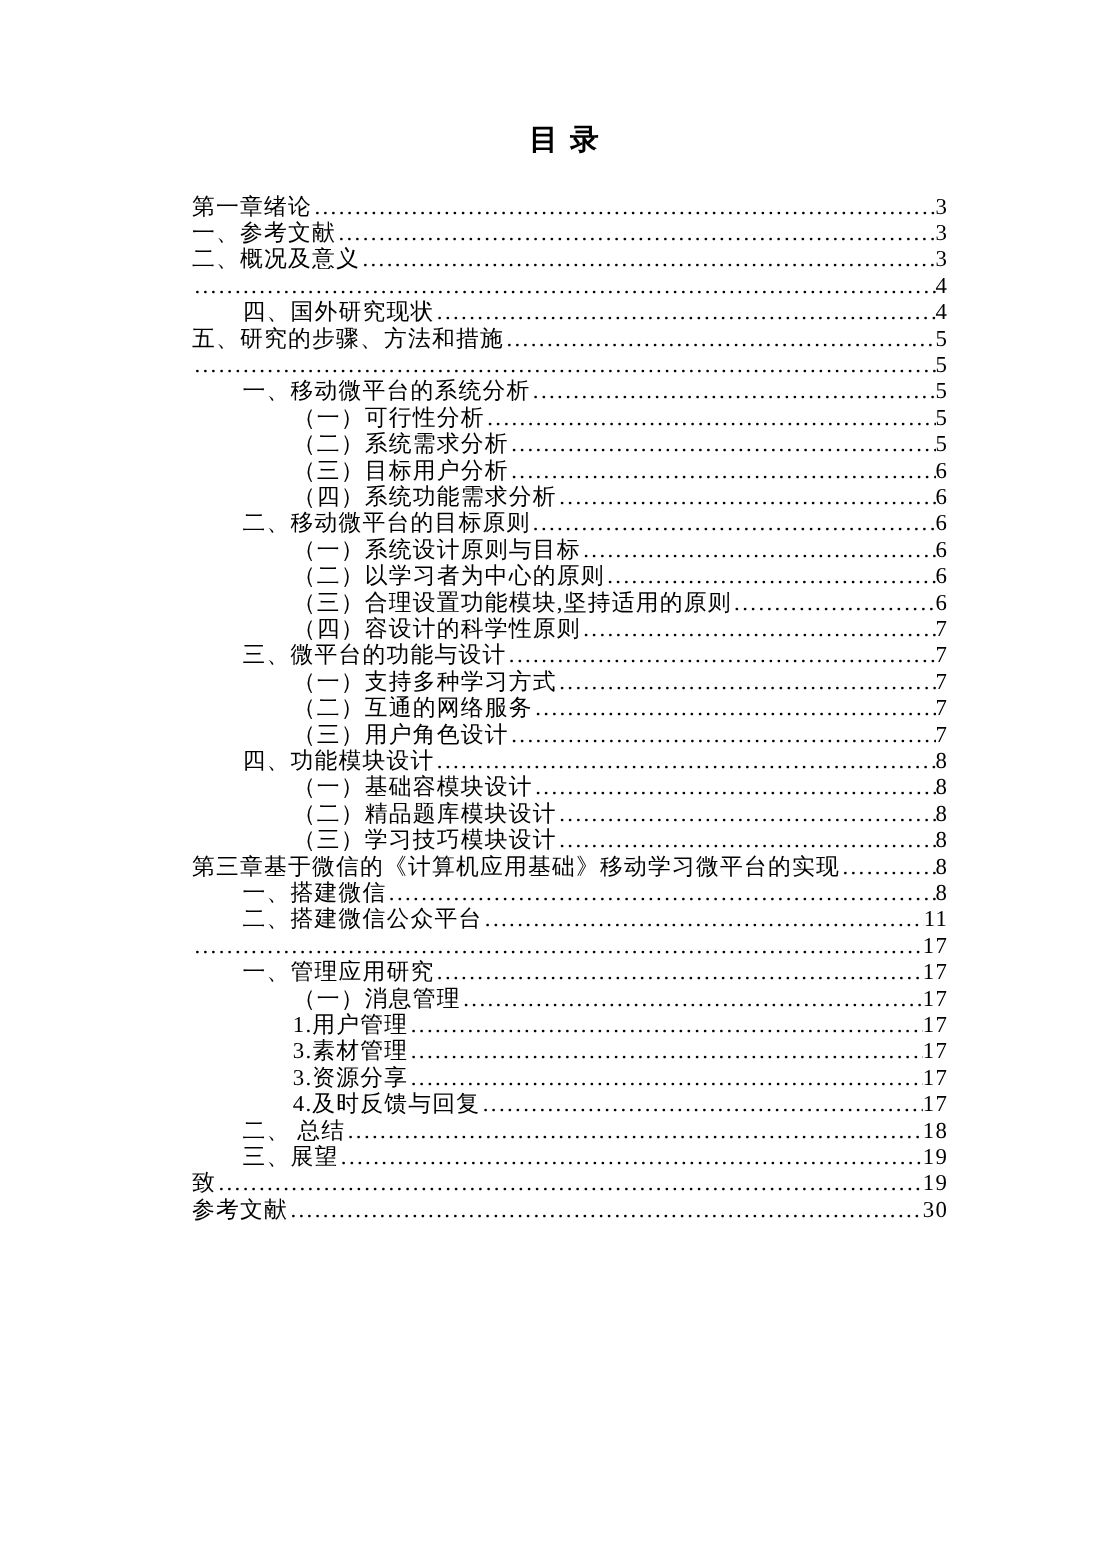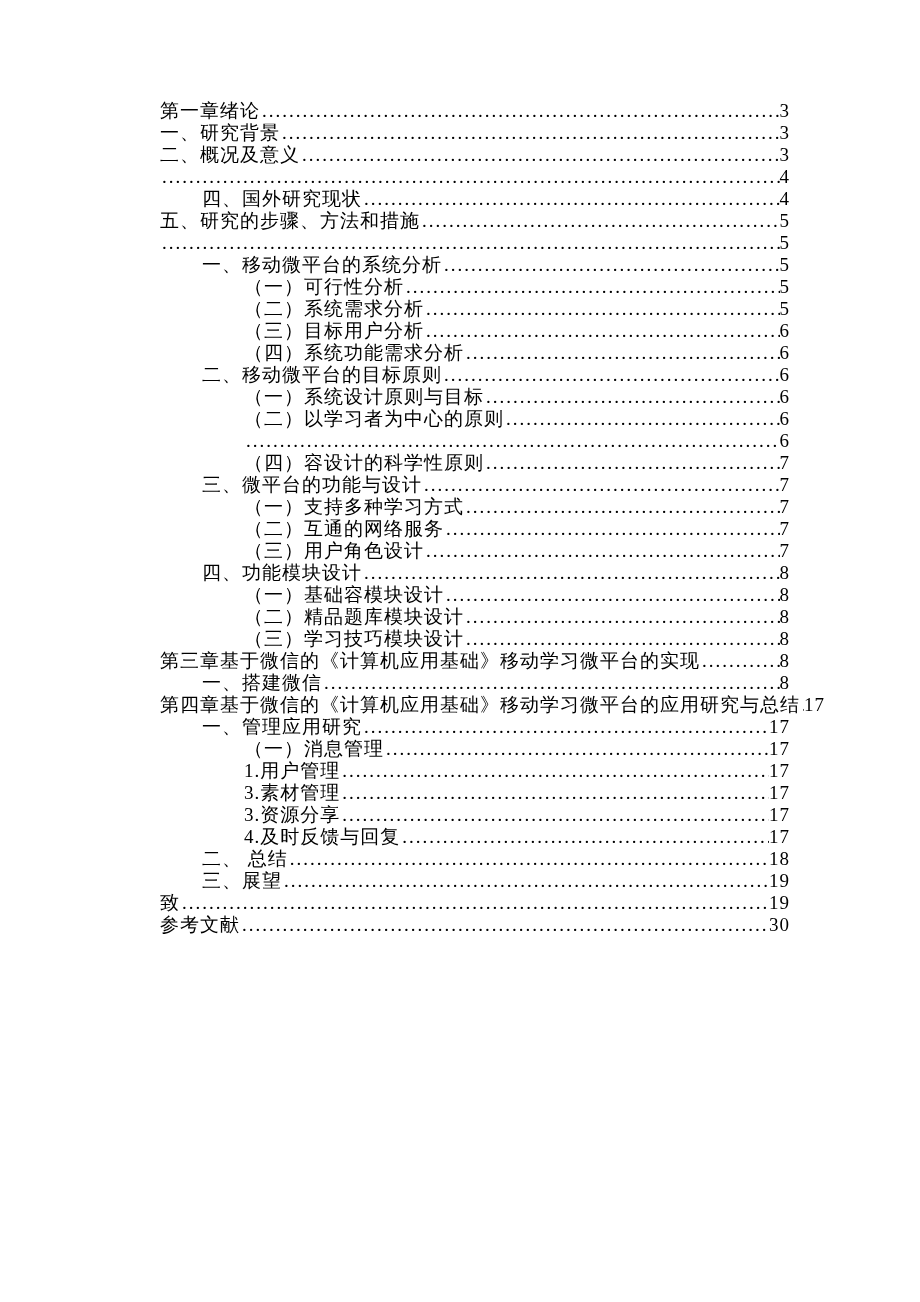--- a/index.html
+++ b/index.html
@@ -50,28 +50,29 @@
       letter-spacing: 1px;
     }
     .lvl0 { padding-left: 0px; }
     .lvl1 { padding-left: 42px; }
     .lvl2 { padding-left: 84px; }
   </style>
 </head>
 <body>
 
 <div class="page">
+  <div class="title">目录</div>
   <div id="toc">
       <div class="toc-line lvl0">
         <span class="toc-text">第一章绪论</span>
         <span class="toc-leader"></span>
         <span class="toc-page">3</span>
       </div>
       <div class="toc-line lvl0">
-        <span class="toc-text">一、研究背景</span>
+        <span class="toc-text">一、参考文献</span>
         <span class="toc-leader"></span>
         <span class="toc-page">3</span>
       </div>
       <div class="toc-line lvl0">
         <span class="toc-text">二、概况及意义</span>
         <span class="toc-leader"></span>
         <span class="toc-page">3</span>
       </div>
       <div class="toc-line lvl0">
         <span class="toc-leader"></span>
@@ -125,20 +126,21 @@
         <span class="toc-text">（一）系统设计原则与目标</span>
         <span class="toc-leader"></span>
         <span class="toc-page">6</span>
       </div>
       <div class="toc-line lvl2">
         <span class="toc-text">（二）以学习者为中心的原则</span>
         <span class="toc-leader"></span>
         <span class="toc-page">6</span>
       </div>
       <div class="toc-line lvl2">
+        <span class="toc-text">（三）合理设置功能模块,坚持适用的原则</span>
         <span class="toc-leader"></span>
         <span class="toc-page">6</span>
       </div>
       <div class="toc-line lvl2">
         <span class="toc-text">（四）容设计的科学性原则</span>
         <span class="toc-leader"></span>
         <span class="toc-page">7</span>
       </div>
       <div class="toc-line lvl1">
         <span class="toc-text">三、微平台的功能与设计</span>
@@ -183,22 +185,26 @@
       <div class="toc-line lvl0">
         <span class="toc-text">第三章基于微信的《计算机应用基础》移动学习微平台的实现</span>
         <span class="toc-leader"></span>
         <span class="toc-page">8</span>
       </div>
       <div class="toc-line lvl1">
         <span class="toc-text">一、搭建微信</span>
         <span class="toc-leader"></span>
         <span class="toc-page">8</span>
       </div>
-      <div class="toc-line lvl0">
-        <span class="toc-text">第四章基于微信的《计算机应用基础》移动学习微平台的应用研究与总结</span>
+      <div class="toc-line lvl1">
+        <span class="toc-text">二、搭建微信公众平台</span>
+        <span class="toc-leader"></span>
+        <span class="toc-page">11</span>
+      </div>
+      <div class="toc-line lvl0">
         <span class="toc-leader"></span>
         <span class="toc-page">17</span>
       </div>
       <div class="toc-line lvl1">
         <span class="toc-text">一、管理应用研究</span>
         <span class="toc-leader"></span>
         <span class="toc-page">17</span>
       </div>
       <div class="toc-line lvl2">
         <span class="toc-text">（一）消息管理</span>

